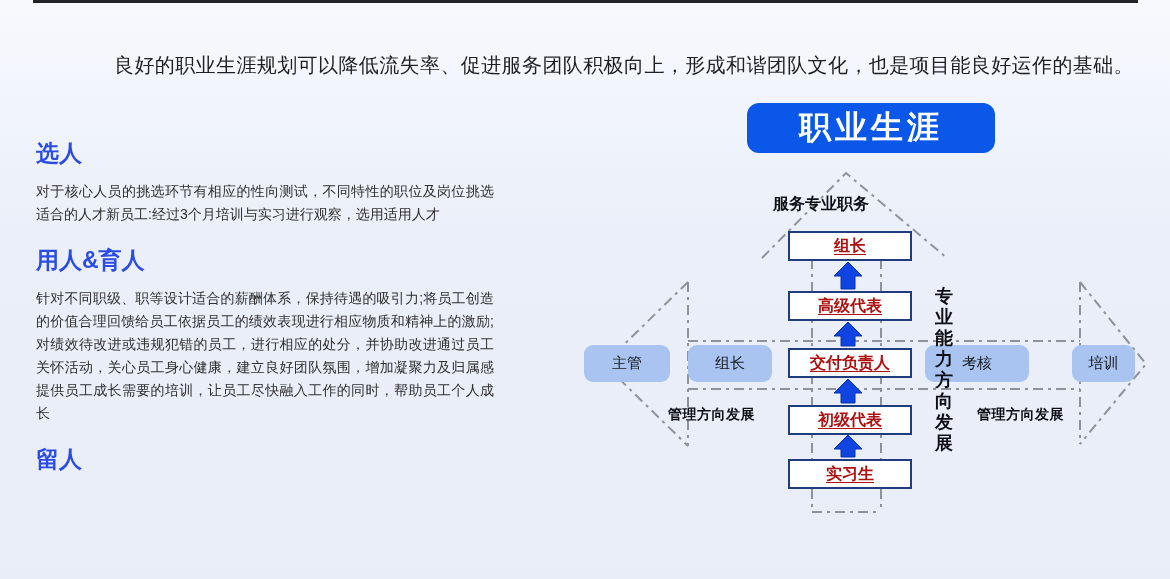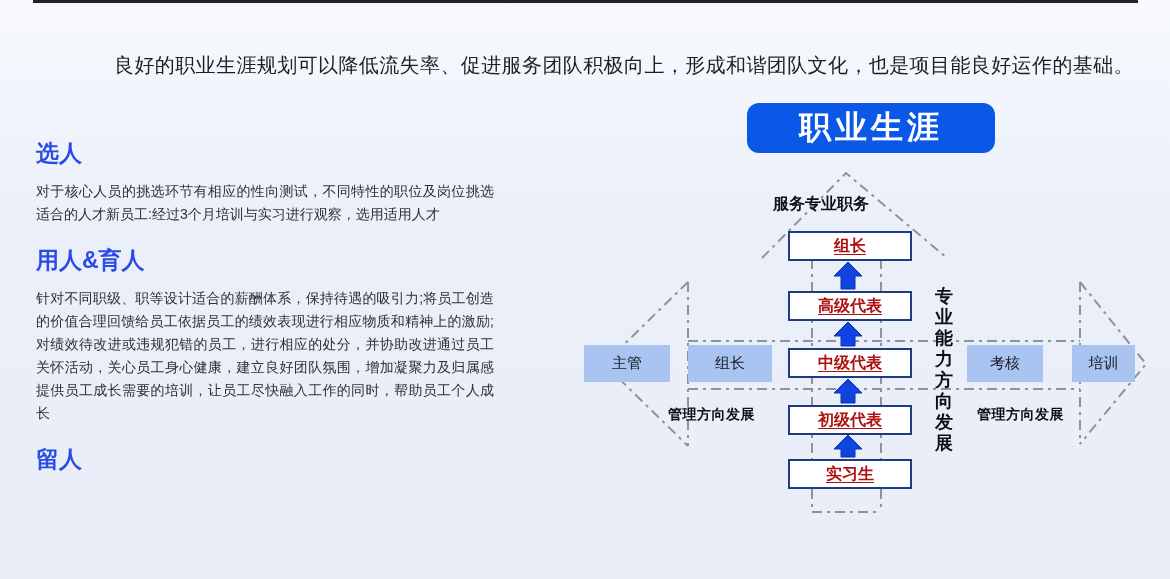--- a/index.html
+++ b/index.html
@@ -32,21 +32,21 @@
   .ladder-box{
     position:absolute;left:788px;width:124px;height:30px;z-index:3;box-sizing:border-box;
     background:#ffffff;border:2px solid #1f3d7e;
     display:flex;align-items:center;justify-content:center;
     font-size:16px;font-weight:600;color:#ae1010;
     text-decoration:underline;text-underline-offset:3px;
   }
   .side-box{
     position:absolute;top:345px;height:37px;z-index:3;
     background:#a9c4f0;color:#16181d;font-size:15px;
-    display:flex;align-items:center;justify-content:center;
+    display:flex;align-items:center;justify-content:center;border-radius:9px;
   }
   .diagram-label{position:absolute;z-index:4;color:#0d0f14;font-weight:bold;}
   .top-label{left:773px;top:194px;width:146px;text-align:left;font-size:16px;}
   .branch-label{top:406px;font-size:14px;letter-spacing:0.5px;}
   .branch-left{left:668px;}
   .branch-right{left:977px;}
   .vertical-label{
     left:932px;top:286px;width:21px;font-size:18px;line-height:21px;
     text-align:right;word-break:break-all;
   }
@@ -96,26 +96,26 @@
       <polygon points="848,435 862,449 855,449 855,457 841,457 841,449 834,449"></polygon>
     </g>
   </svg>
 
   <div class="title-box">职业生涯</div>
 
   <div class="diagram-label top-label">服务专业职务</div>
 
   <div class="ladder-box" style="top:231px">组长</div>
   <div class="ladder-box" style="top:291px">高级代表</div>
-  <div class="ladder-box" style="top:348px">中级代表</div>
+  <div class="ladder-box" style="top:348px">交付负责人</div>
   <div class="ladder-box" style="top:459px">实习生</div>
   <div class="ladder-box" style="top:405px">初级代表</div>
 
   <div class="side-box" style="left:584px;width:86px">主管</div>
   <div class="side-box" style="left:688px;width:84px">组长</div>
-  <div class="side-box" style="left:967px;width:76px">考核</div>
+  <div class="side-box" style="left:925px;width:104px">考核</div>
   <div class="side-box" style="left:1072px;width:63px">培训</div>
 
   <div class="diagram-label branch-label branch-left">管理方向发展</div>
   <div class="diagram-label branch-label branch-right">管理方向发展</div>
   <div class="diagram-label vertical-label">专业能力方向发展</div>
 
 </div>
 
 </body></html>

